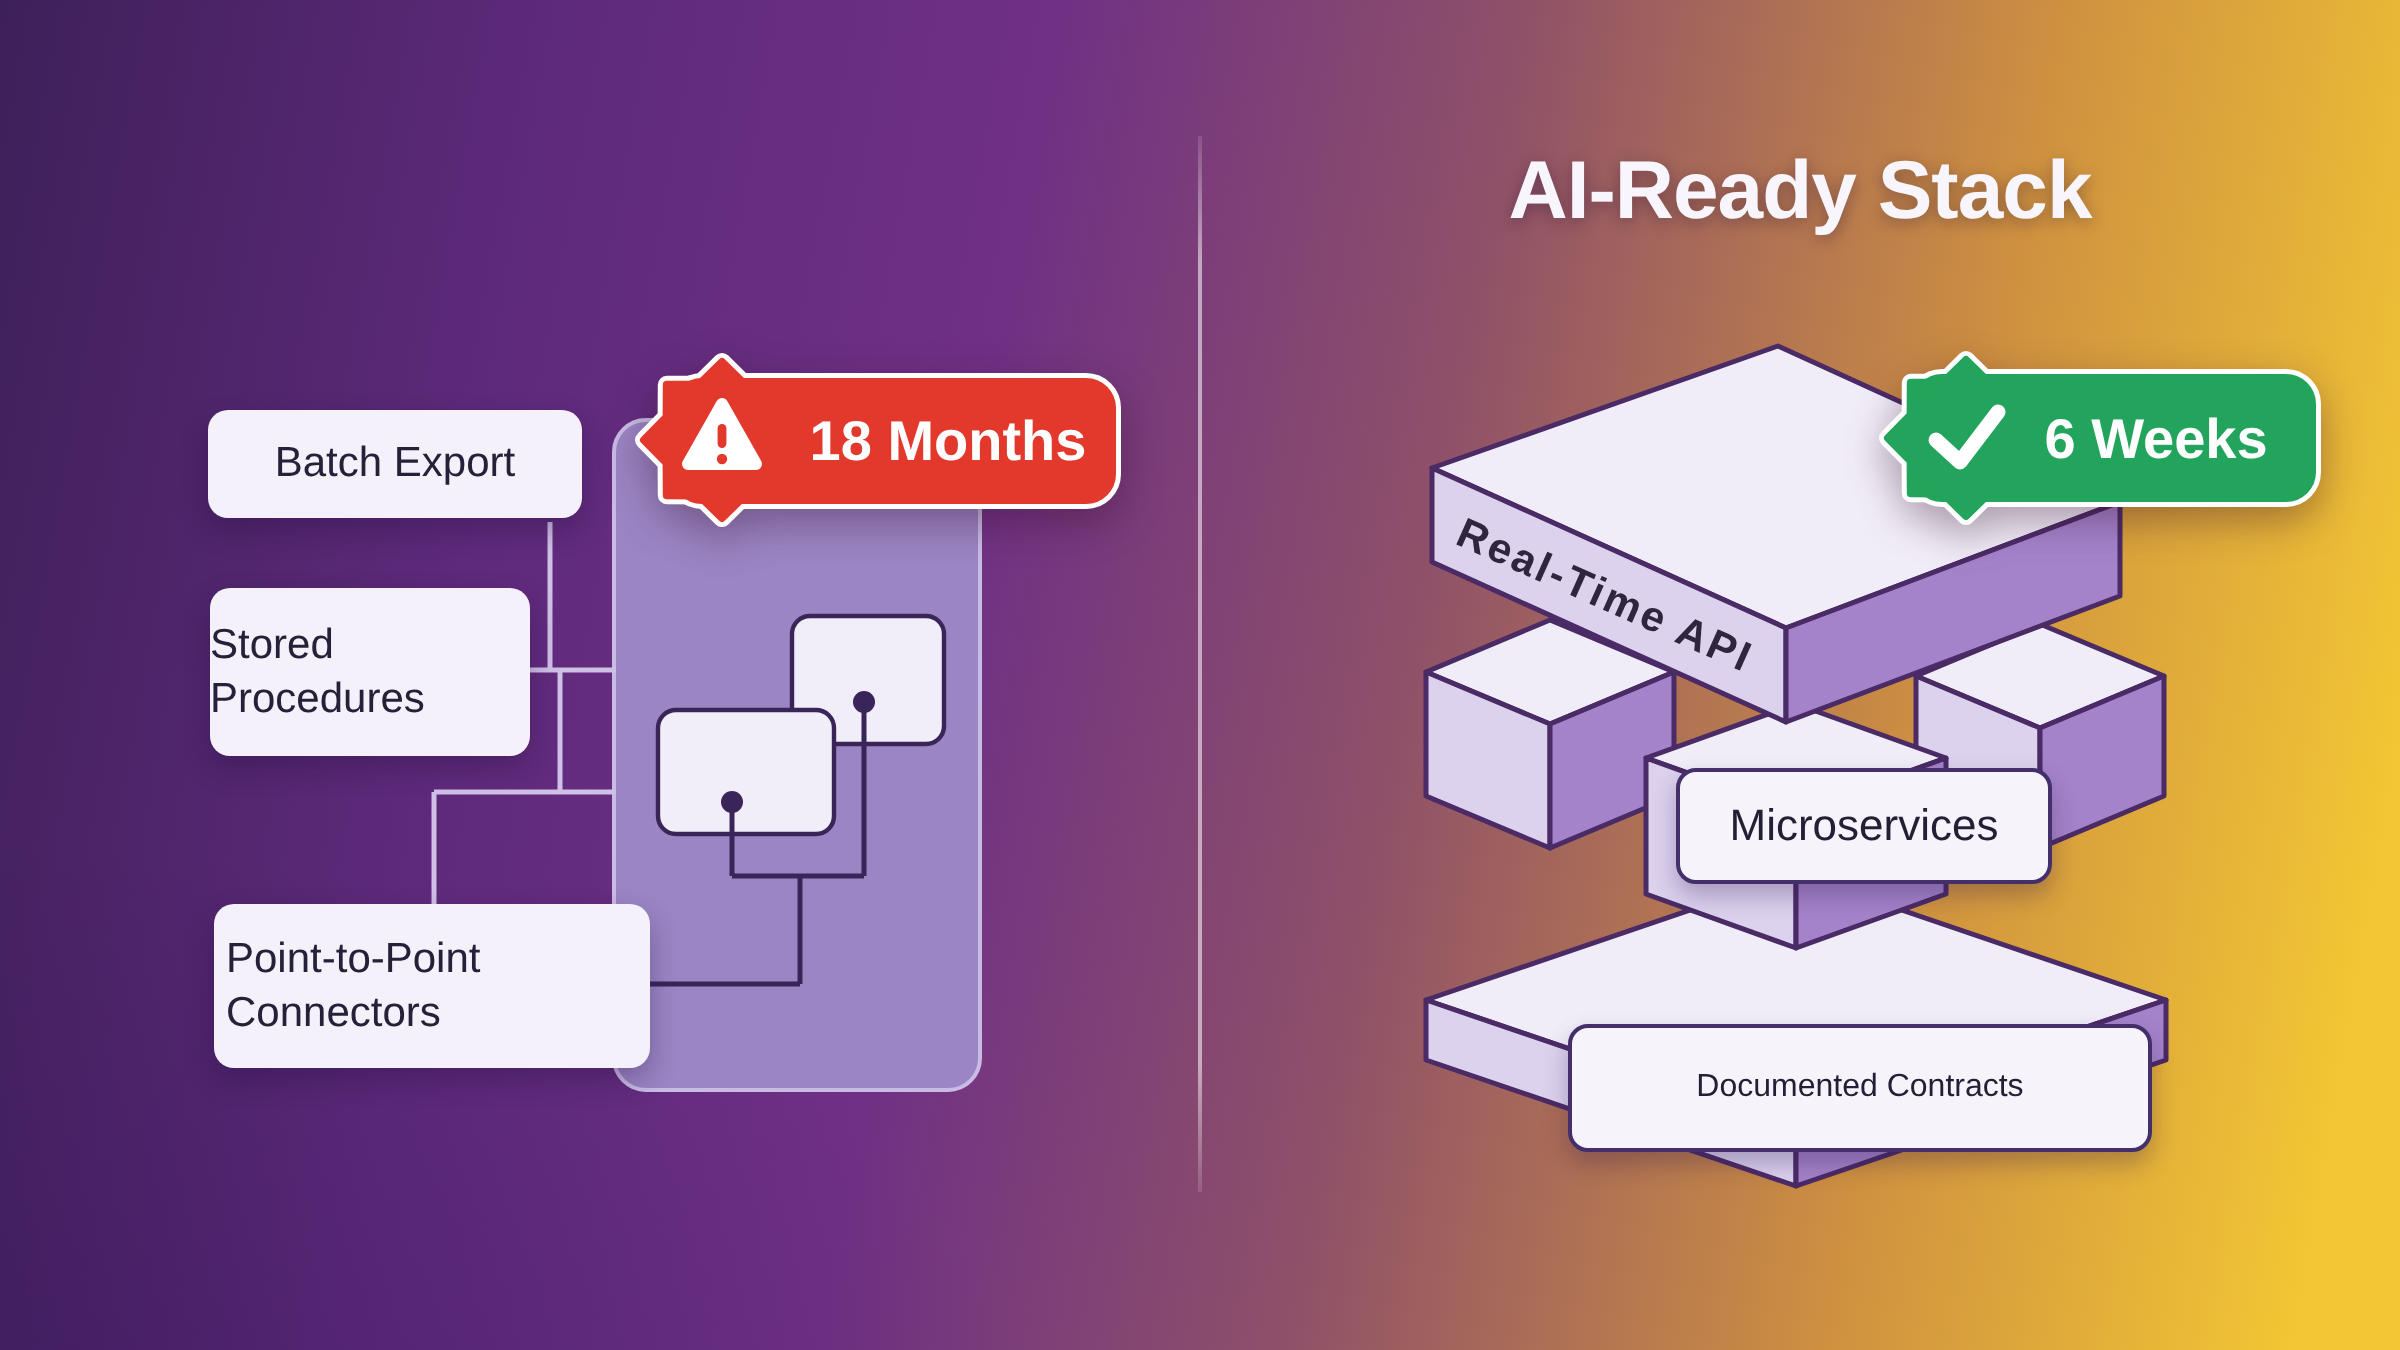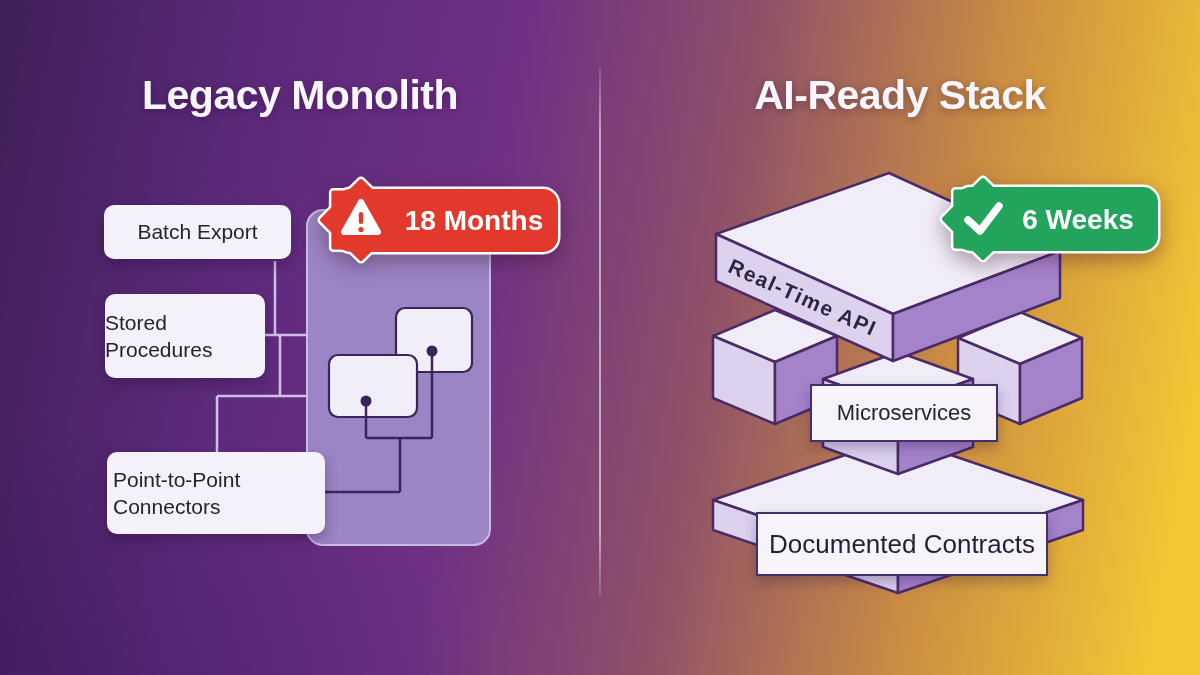--- a/index.html
+++ b/index.html
@@ -23,36 +23,36 @@
   .panel-title.right{left:600px;}
   .layer-svg{position:absolute;left:0;top:0;width:1200px;height:675px;}
   .node-box{
     position:absolute;display:flex;align-items:center;justify-content:center;
     background:#F5F1FA;border-radius:10px;color:#262038;
     font-size:21px;font-weight:500;line-height:1.3;text-align:left;
     box-shadow:0 6px 14px rgba(30,12,60,.32);
   }
   .stack-label{
     position:absolute;display:flex;align-items:center;justify-content:center;
-    background:#F6F3FB;border:2px solid #43306B;border-radius:0;color:#241F35;
+    background:#F6F3FB;border:2px solid #43306B;border-radius:10px;color:#241F35;
     font-size:22px;font-weight:500;text-align:right;
     box-shadow:0 6px 12px rgba(45,22,75,.30);
+    margin-left:28px;
   }
   .badge{position:absolute;filter:drop-shadow(0 7px 10px rgba(50,12,40,.38));}
   .badge-text{font-family:"Liberation Sans",sans-serif;font-size:28px;font-weight:700;fill:#FFFFFF;}
   .slab-text{font-family:"Liberation Sans",sans-serif;font-size:21px;font-weight:600;fill:#30243F;letter-spacing:1.5px;}
 </style>
 </head>
 <body>
 
 <div class="canvas">
 
   <div class="divider"></div>
 
-  <div class="panel-title left">Legacy Monolith</div>
   <div class="panel-title right">AI-Ready Stack</div>
 
   <svg class="layer-svg" viewBox="0 0 1200 675">
 
     <g>
       <rect x="307" y="210" width="183" height="335" rx="16" fill="#9B85C4" stroke="#C9BCE4" stroke-width="2"></rect>
     </g>
 
     <g fill="none" stroke="#CFC0E6" stroke-width="2.5">
       <path d="M275 261 V335"></path>
@@ -122,21 +122,21 @@
   <div class="node-box" style="left:105px;top:294px;width:160px;height:84px;">
     <span>Stored Procedures</span>
   </div>
   <div class="node-box" style="left:107px;top:452px;width:218px;height:82px;padding:0 6px;box-sizing:border-box;">
     <span>Point-to-Point Connectors</span>
   </div>
 
   <div class="stack-label" style="left:810px;top:384px;width:184px;height:54px;">
     <span>Microservices</span>
   </div>
-  <div class="stack-label" style="left:756px;top:512px;width:288px;height:60px;font-size:26px;">
+  <div class="stack-label" style="left:756px;top:512px;width:288px;height:60px;font-size:16px;">
     <span>Documented Contracts</span>
   </div>
 
   <svg class="badge" style="left:316px;top:176px;" width="252" height="92" viewBox="0 0 252 92">
     <g stroke="#FFFFFF" stroke-width="9" stroke-linejoin="round" fill="#FFFFFF">
       <polygon points="45,5 56.5,16.3 72.6,16.4 72.7,32.5 84,44 72.7,55.5 72.6,71.6 56.5,71.7 45,83 33.5,71.7 17.4,71.6 17.3,55.5 6,44 17.3,32.5 17.4,16.4 33.5,16.3"></polygon>
       <rect x="22" y="15" width="218" height="59" rx="13"></rect>
     </g>
     <g fill="#E2392C" stroke="#E2392C" stroke-width="4" stroke-linejoin="round">
       <polygon points="45,5 56.5,16.3 72.6,16.4 72.7,32.5 84,44 72.7,55.5 72.6,71.6 56.5,71.7 45,83 33.5,71.7 17.4,71.6 17.3,55.5 6,44 17.3,32.5 17.4,16.4 33.5,16.3"></polygon>

